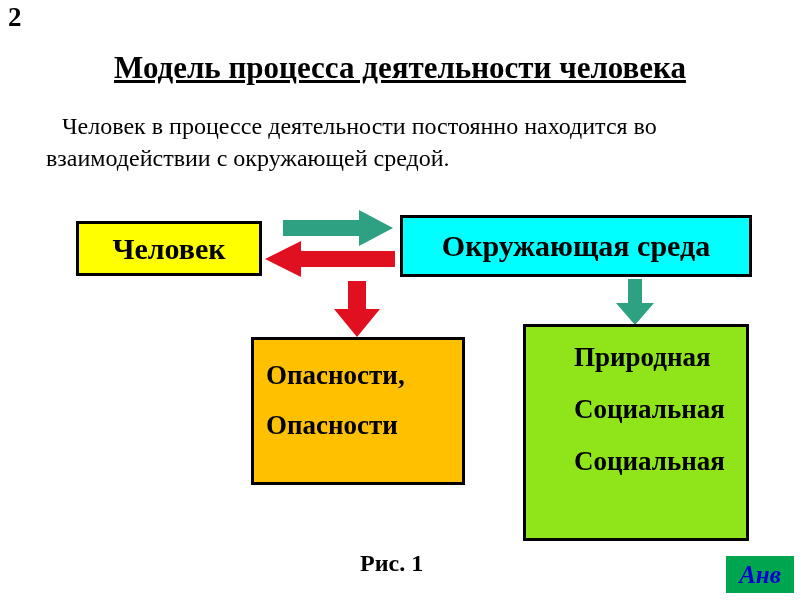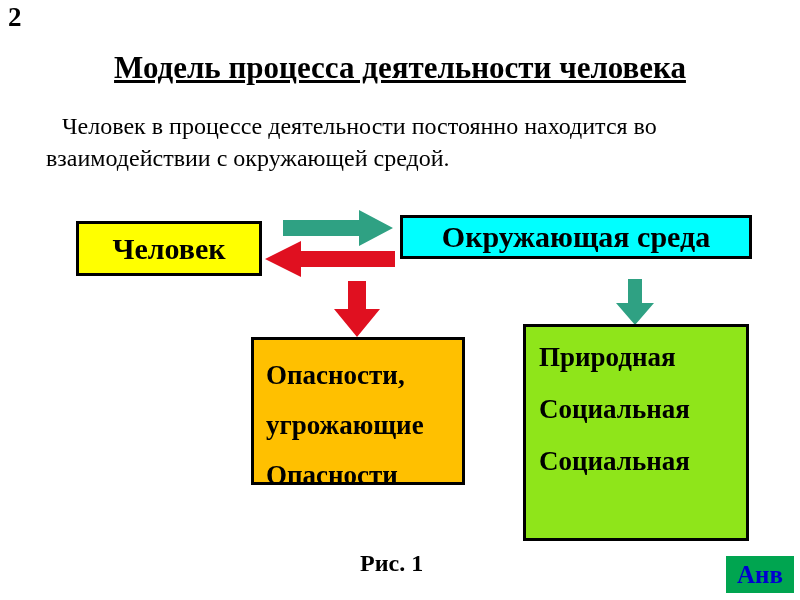--- a/index.html
+++ b/index.html
@@ -53,57 +53,58 @@
     display: flex;
     align-items: center;
     justify-content: center;
   }
   .human-box {
     left: 76px; top: 221px; width: 186px; height: 55px;
     background: var(--human-fill, #ffff00);
     font-size: 30px;
   }
   .environment-box {
-    left: 400px; top: 215px; width: 352px; height: 44px;
+    left: 400px; top: 215px; width: 352px; height: 62px;
     background: var(--environment-fill, #00ffff);
     font-size: 30px;
   }
   .dangers-box {
     left: 251px; top: 337px; width: 214px; height: 148px;
     background: var(--dangers-fill, #ffc000);
     font-size: 27px;
     padding: 10px 4px 0 12px;
   }
   .dangers-box .line { line-height: 50px; }
   .types-box {
     left: 523px; top: 324px; width: 226px; height: 217px;
     background: var(--types-fill, #8fe51a);
     font-size: 27px;
     padding: 4px 4px 0 13px;
   }
-  .types-box .line { line-height: 52px; }
+  .types-box .line { line-height: 52px; margin-left: 35px; }
   .arrow-svg { position: absolute; display: block; }
   .figure-caption {
     position: absolute;
     left: 360px;
     top: 550px;
     font-size: 24px;
     font-weight: bold;
     color: #000;
   }
   .watermark-badge {
     position: absolute;
     left: 726px; top: 556px; width: 68px; height: 37px;
     background: var(--badge-fill, #00a550);
     color: var(--badge-text, #0000d0);
     font-size: 25px;
     font-weight: bold;
     display: flex;
     align-items: center;
     justify-content: center;
+    font-style: italic;
   }
 </style>
 </head>
 <body>
 
 <div class="slide">
 
   <div class="slide-number">2</div>
 
   <div class="slide-title">Модель процесса деятельности человека</div>
@@ -129,21 +130,20 @@
   <svg class="arrow-svg" style="left:334px; top:281px;" width="46" height="56">
     <polygon points="14,0 32,0 32,28 46,28 23,56 0,28 14,28" style="fill:var(--arrow-red, #e01020);"></polygon>
   </svg>
 
   <svg class="arrow-svg" style="left:616px; top:279px;" width="38" height="46">
     <polygon points="12,0 26,0 26,24 38,24 19,46 0,24 12,24" style="fill:var(--arrow-green, #2fa183);"></polygon>
   </svg>
 
   <div class="box dangers-box">
     <div class="line">Опасности,</div>
-    <div class="line">угрожающие</div>
     <div class="line">Опасности</div>
   </div>
 
   <div class="box types-box">
     <div class="line">Природная</div>
     <div class="line">Социальная</div>
     <div class="line">Социальная</div>
   </div>
 
   <div class="figure-caption">Рис. 1</div>

